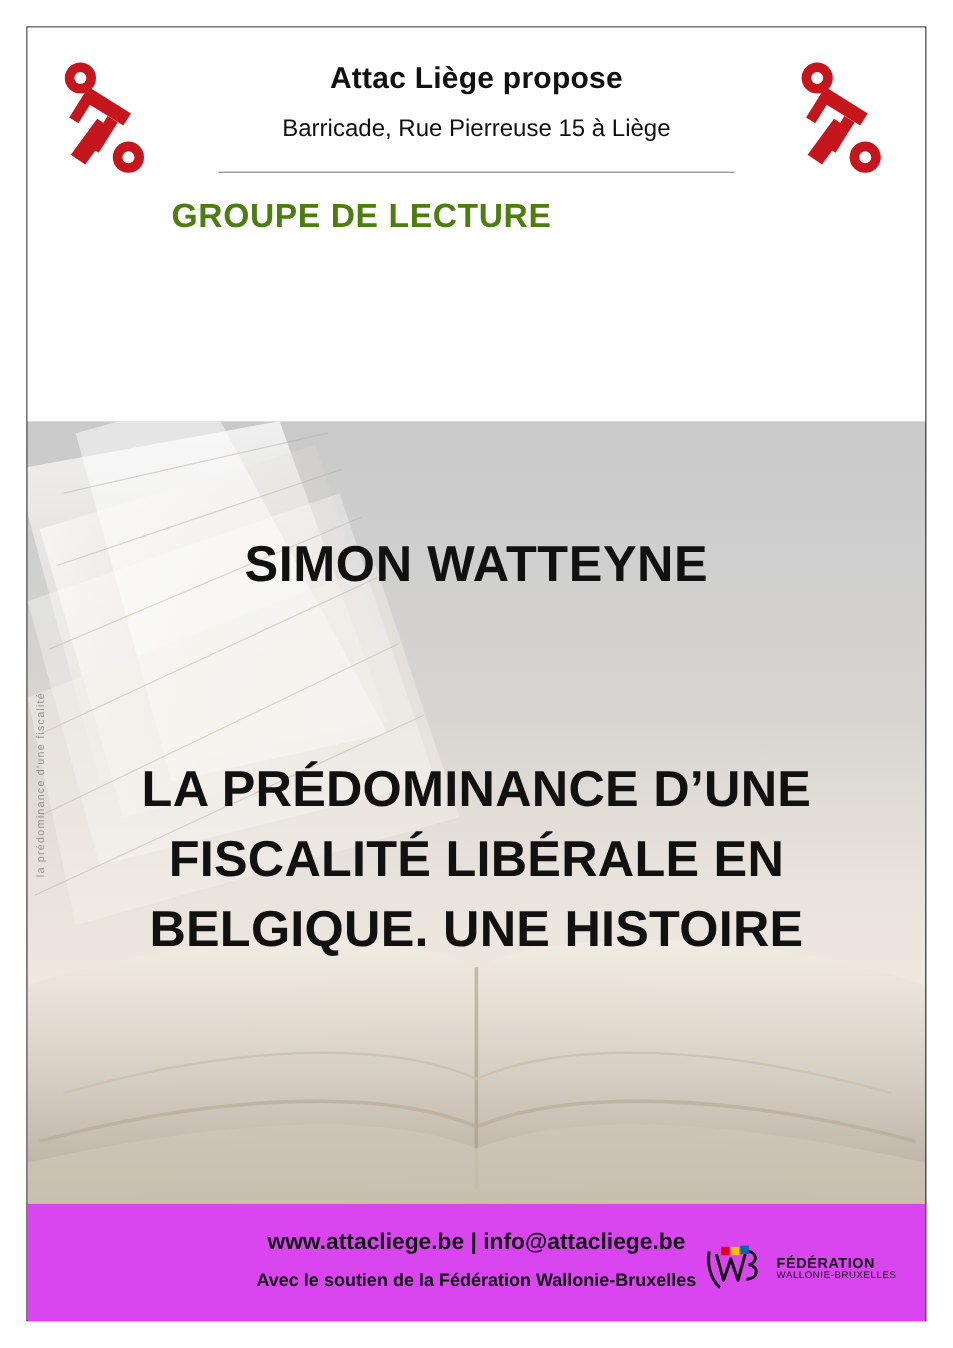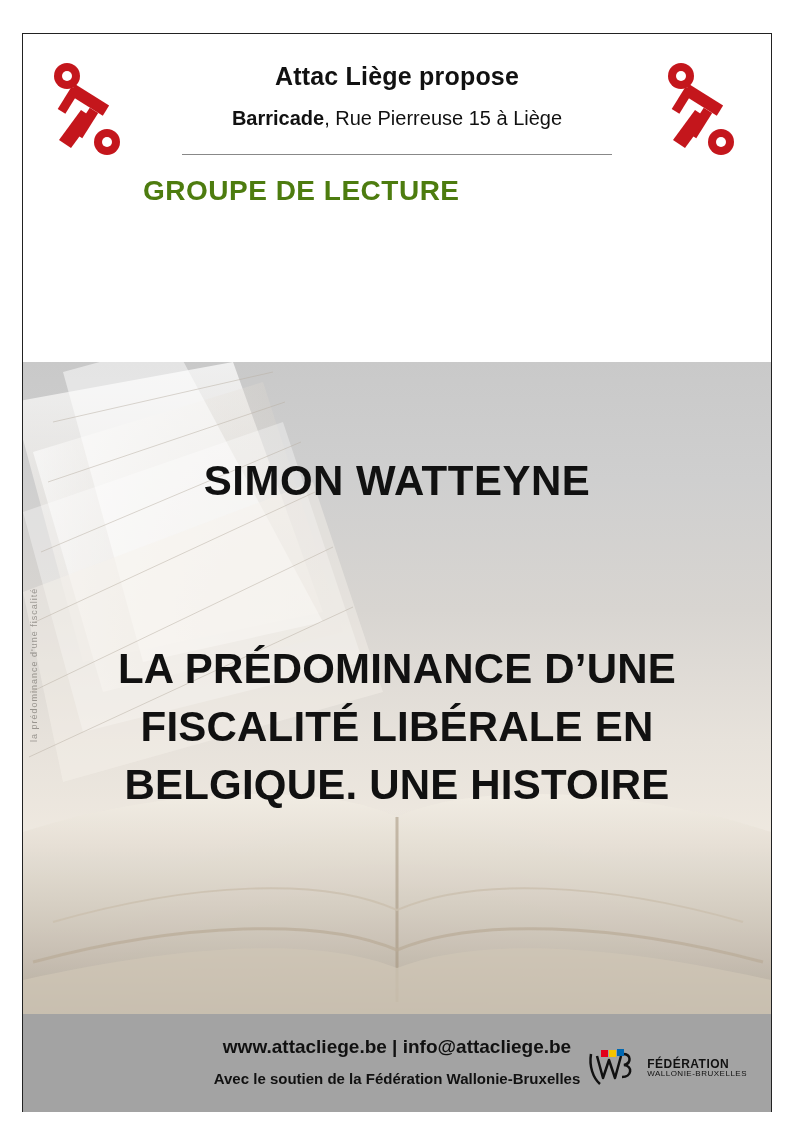--- a/index.html
+++ b/index.html
@@ -13,21 +13,20 @@
     font-family: "Liberation Sans", sans-serif;
     overflow: hidden;
   }
 
   .poster {
     position: relative;
     width: 794px;
     height: 983px;
     background: #ffffff;
     box-sizing: border-box;
-    margin-top: 11px;
   }
 
   
   .frame {
     position: absolute;
     left: 22px;
     top: 22px;
     width: 750px;
     height: 1079px;
     border: 1px solid #222222;
@@ -69,21 +68,21 @@
     color: #111111;
     letter-spacing: 0.2px;
     margin: 0 0 16px 0;
   }
 
   .venue {
     font-size: 20px;
     color: #111111;
     margin: 0;
   }
-  .venue b { font-weight: bold; }
+  .venue b { font-weight: normal; }
 
   .rule {
     width: 430px;
     height: 1px;
     background: #888888;
     margin: 24px auto 0 auto;
   }
 
   .date {
     font-size: 27px;
@@ -173,21 +172,21 @@
     letter-spacing: 1px;
   }
 
   
   .footer {
     position: absolute;
     left: 23px;
     top: 1003px;
     width: 748px;
     height: 98px;
-    background: #a3a3a3;
+    background: #d946ef;
   }
 
   .footer-web {
     position: absolute;
     left: 0;
     right: 0;
     top: 22px;
     text-align: center;
     font-size: 19px;
     font-weight: bold;

